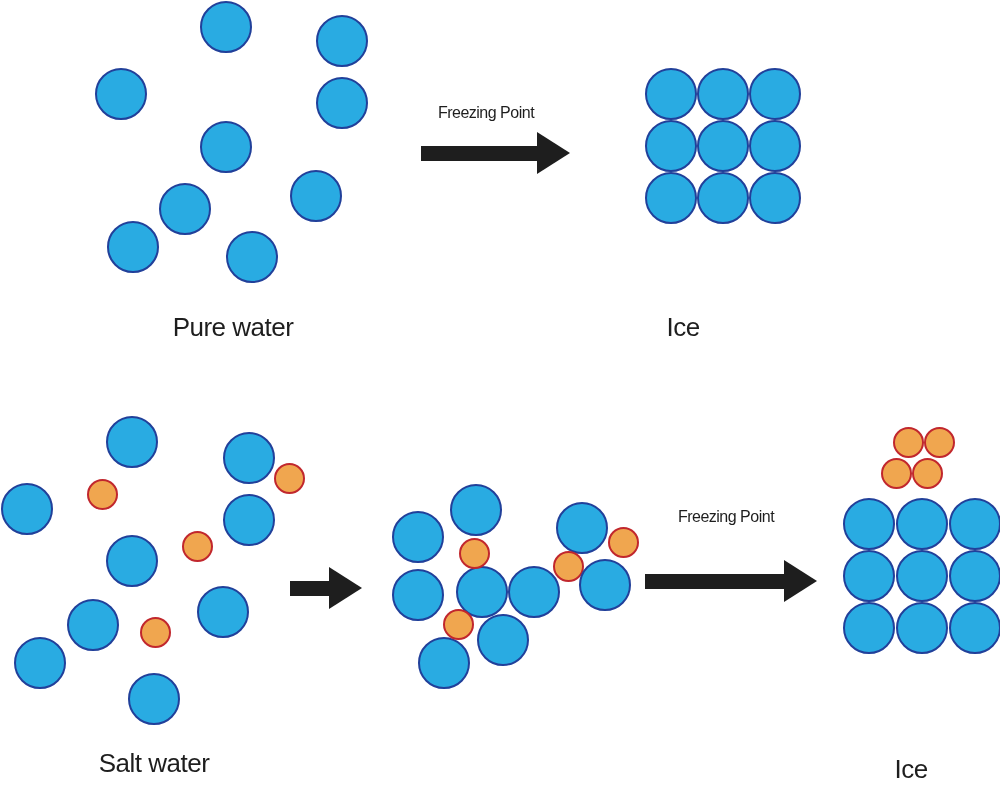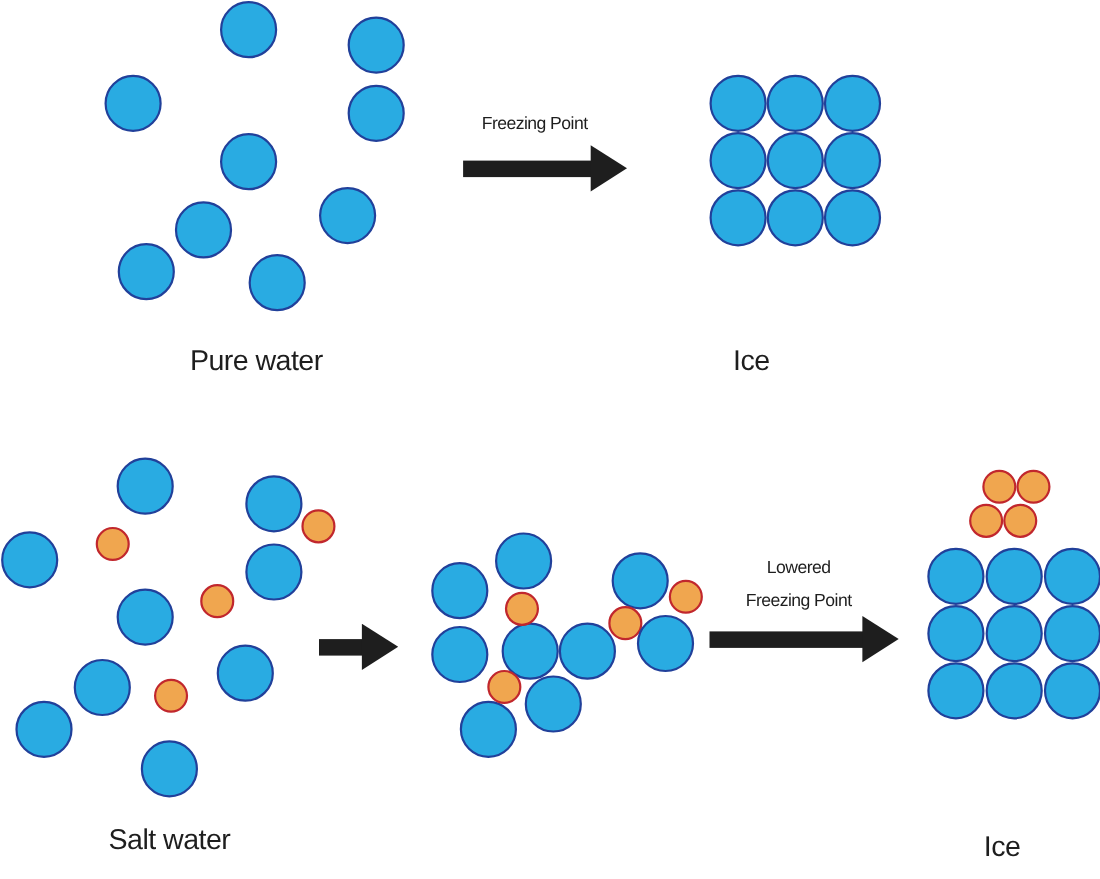--- a/index.html
+++ b/index.html
@@ -155,21 +155,20 @@
       </div>
       <div class="arrow">
         <div class="arrow-shaft" style="left: 645px; top: 573.5px; width: 141px; height: 15px;"></div>
         <div class="arrow-head" style="left: 784px; top: 560px; border-left-width: 33px; border-top-width: 21px; border-bottom-width: 21px;"></div>
       </div>
     </div>
 
   <div class="arrow-label label-freezing-point">Freezing Point</div>
 
   <div class="arrow-label label-lowered">
-    <div>Lowered</div>
     <div>Freezing Point</div>
   </div>
 
   <div class="label label-pure-water">Pure water</div>
 
   <div class="label label-ice-top">Ice</div>
 
   <div class="label label-salt-water">Salt water</div>
 
 

